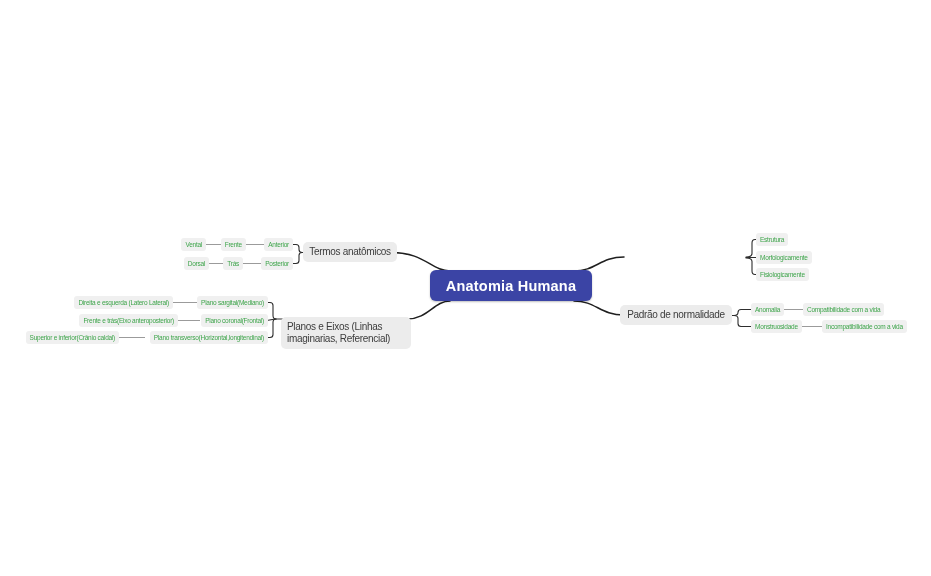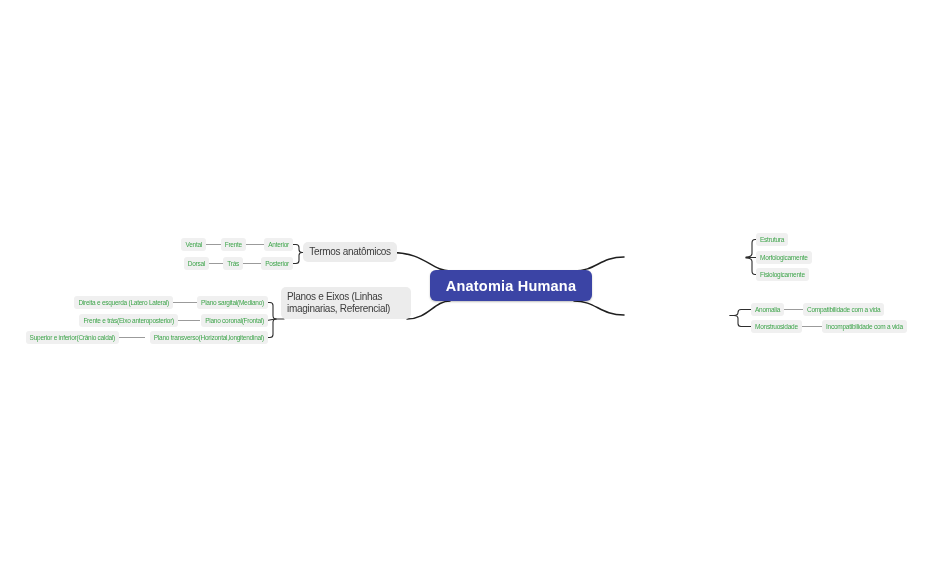--- a/index.html
+++ b/index.html
@@ -65,21 +65,22 @@
     <path class="ln-dash" d="M160,302.5 H200"></path>
     <path class="ln-dash" d="M165,320.5 H200"></path>
     <path class="ln-dash" d="M108,337.5 H145"></path>
     <path class="ln-dash" d="M775,309.5 H812"></path>
     <path class="ln-dash" d="M795,326.5 H832"></path>
   </svg>
 
   <div class="center-node">Anatomia Humana</div>
 
   <div class="branch" style="left:303px; top:242px; width:94px;">Termos anatômicos</div>
-  <div class="branch" style="left:281px; top:287px; width:130px; text-align:left;">Planos e Eixos (Linhas imaginarias, Referencial)</div>
+  <div class="branch" style="left:281px; top:317px; width:130px; text-align:left;">Planos e Eixos (Linhas imaginarias, Referencial)</div>
+  <div class="branch" style="left:620px; top:305px; width:112px;">Padrão de normalidade</div>
 
   <div class="leaf" style="right:725px; top:238px;">Vental</div>
   <div class="leaf" style="right:685px; top:238px;">Frente</div>
   <div class="leaf" style="right:638px; top:238px;">Anterior</div>
 
   <div class="leaf" style="right:722px; top:257px;">Dorsal</div>
   <div class="leaf" style="right:688px; top:257px;">Trás</div>
   <div class="leaf" style="right:638px; top:257px;">Posterior</div>
 
   <div class="leaf" style="right:758px; top:296px;">Direita e esquerda (Latero Lateral)</div>

